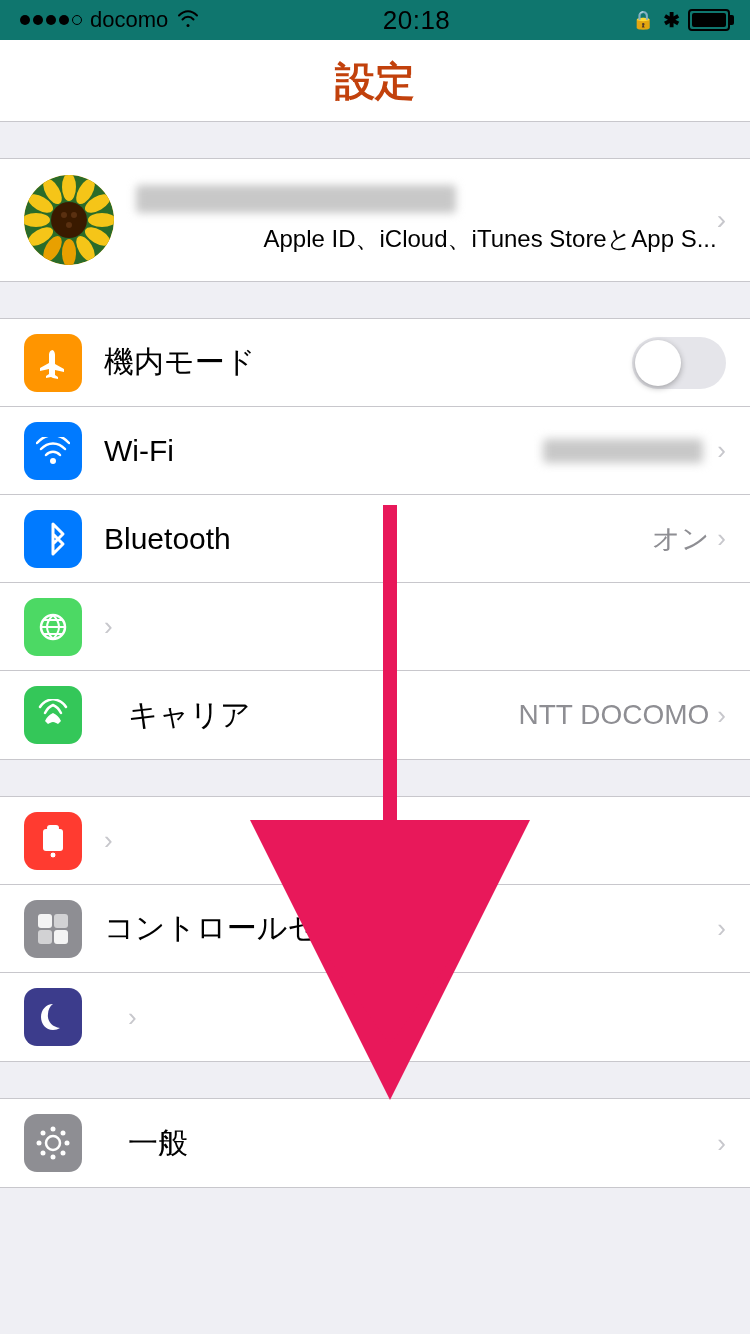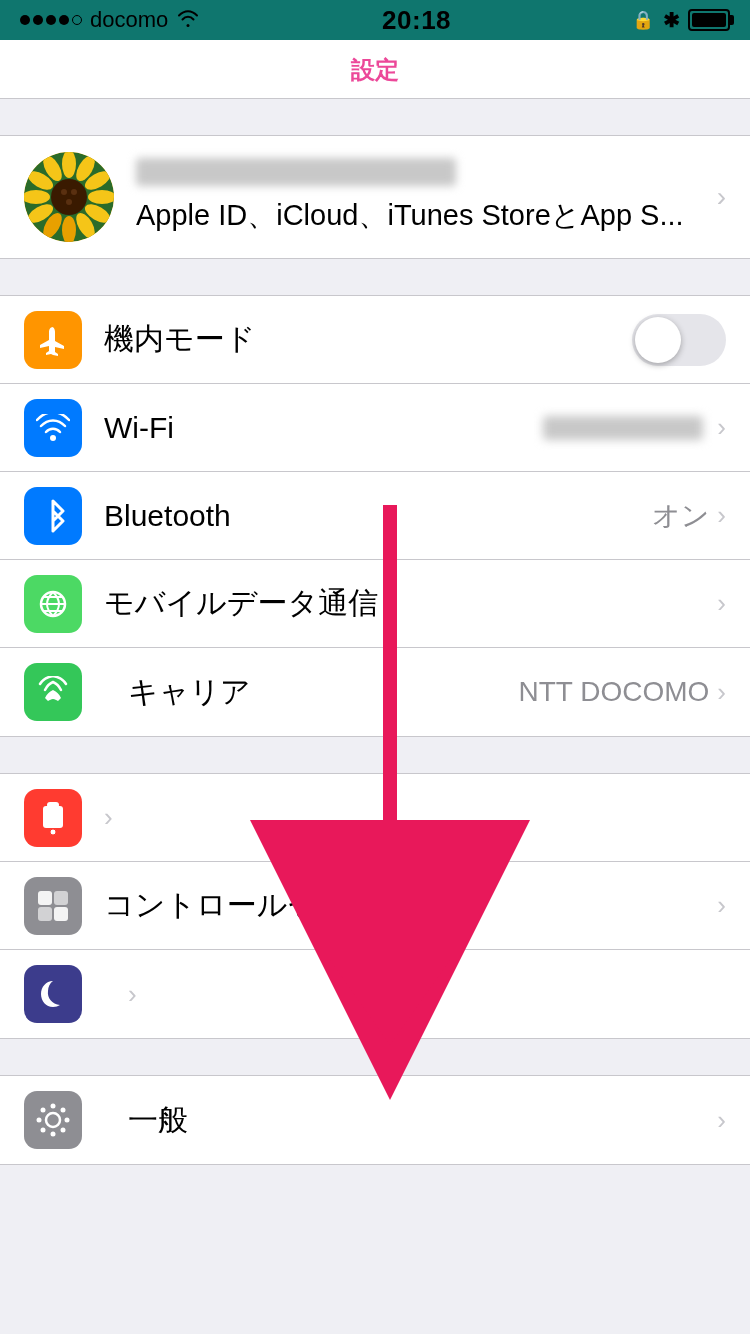--- a/index.html
+++ b/index.html
@@ -22,43 +22,43 @@
       padding: 0 20px;
       font-size: 24px;
       font-weight: 500;
     }
     .status-left { display: flex; align-items: center; gap: 4px; }
     .signal-dots { display: flex; gap: 3px; align-items: center; }
     .signal-dot { width: 10px; height: 10px; border-radius: 50%; background: #000; }
     .signal-dot.empty { background: transparent; border: 1.5px solid #000; }
     .carrier { font-size: 22px; margin-left: 4px; }
     .wifi-icon { font-size: 20px; margin-left: 4px; }
-    .status-center { font-size: 26px; font-weight: 700; letter-spacing: 0.5px; }
+    .status-center { font-size: 26px; font-weight: 400; letter-spacing: 0.5px; }
     .status-right { display: flex; align-items: center; gap: 8px; font-size: 20px; }
     .battery {
       width: 42px; height: 22px; border: 2px solid #000; border-radius: 4px; position: relative;
       display: flex; align-items: center; padding: 2px;
     }
     .battery::after {
       content: ''; position: absolute; right: -6px; top: 50%; transform: translateY(-50%);
       width: 4px; height: 10px; background: #000; border-radius: 0 2px 2px 0;
     }
     .battery-fill { background: #000; height: 100%; width: 100%; border-radius: 2px; }
 
     
     .page-title-bar {
       background: #fff;
       text-align: center;
       padding: 14px 0 12px;
       border-bottom: 1px solid #c8c7cc;
     }
     .page-title-bar h1 {
-      font-size: 24px;
+      font-size: 40px;
       font-weight: 600;
-      color: #ec4899;
+      color: #c2410c;
     }
 
     
     .section-gap { height: 36px; background: #efeff4; }
 
     
     .settings-section {
       background: #fff;
       border-top: 1px solid #c8c7cc;
       border-bottom: 1px solid #c8c7cc;
@@ -153,21 +153,21 @@
     }
     .profile-info { flex: 1; }
     .profile-name-blur {
       height: 28px;
       background: #c8c8c8;
       border-radius: 4px;
       margin-bottom: 10px;
       filter: blur(4px);
       width: 320px;
     }
-    .profile-sub { font-size: 29px; color: #000; }
+    .profile-sub { font-size: 24px; color: #000; text-align: right; }
     .profile-chevron { color: #c7c7cc; font-size: 28px; }
 
     
     .blurred-value {
       height: 24px;
       width: 160px;
       background: #c8c8c8;
       border-radius: 4px;
       filter: blur(5px);
       margin-right: 6px;
@@ -297,21 +297,20 @@
   </div>
 
   <div class="settings-row">
     <div class="row-icon icon-green">
       <svg width="34" height="34" viewBox="0 0 34 34" fill="white">
         <circle cx="17" cy="17" r="12" stroke="white" stroke-width="2.5" fill="none"></circle>
         <path d="M5 17h24M17 5c-4 4-6 8-6 12s2 8 6 12M17 5c4 4 6 8 6 12s-2 8-6 12" stroke="white" stroke-width="2" fill="none"></path>
         <path d="M8 10h18M8 24h18" stroke="white" stroke-width="2" fill="none"></path>
       </svg>
     </div>
-    <span class="row-label">モバイルデータ通信</span>
     <div class="row-right">
       <span class="chevron">›</span>
     </div>
   </div>
 
   <div class="settings-row">
     <div class="row-icon icon-green2">
       <svg width="32" height="32" viewBox="0 0 32 32" fill="white">
         <path d="M8 22c2-4 4-6 8-8 4 2 6 4 8 8l-3 3c-2-1-3-2-5-2s-3 1-5 2L8 22z" fill="white"></path>
         <path d="M8 14c2-4 4.5-6.5 8-8 3.5 1.5 6 4 8 8" stroke="white" stroke-width="2.5" fill="none" stroke-linecap="round"></path>

